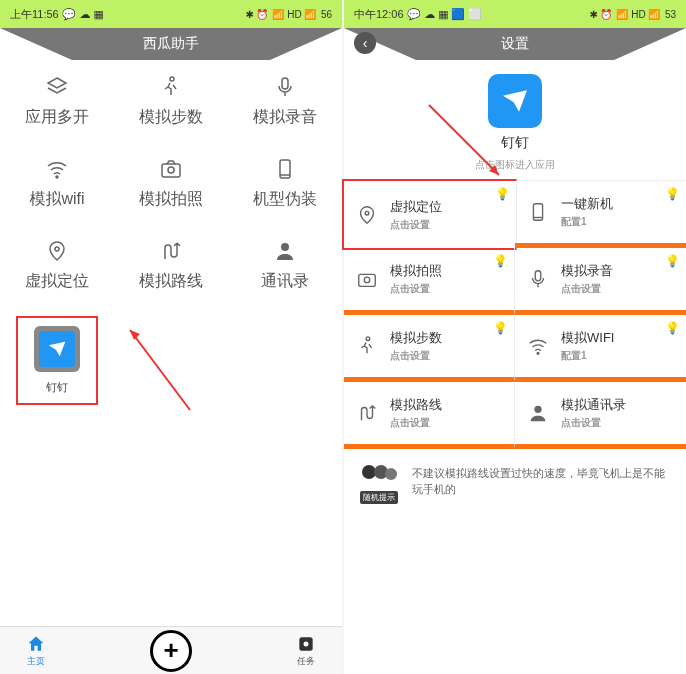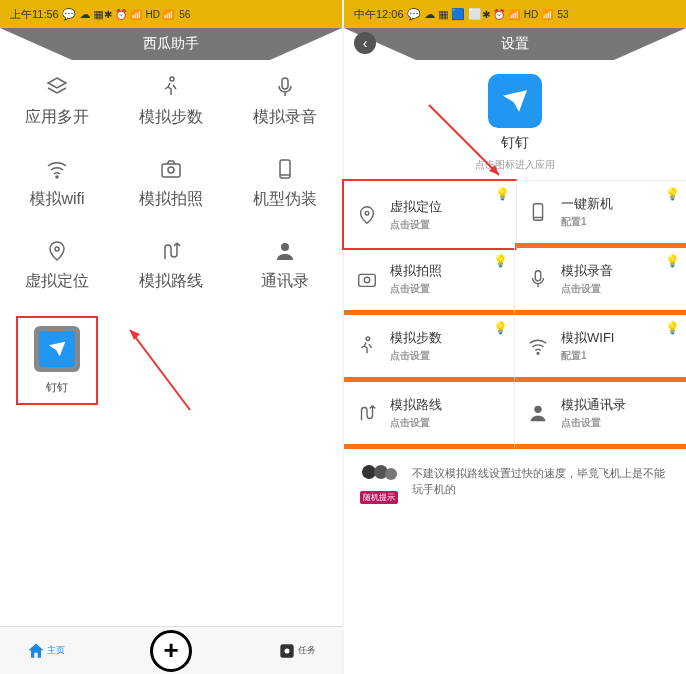--- a/index.html
+++ b/index.html
@@ -1,41 +1,41 @@
 <!DOCTYPE html>
 <html><head>
 <meta charset="utf-8">
 <style>
   * { box-sizing: border-box; margin: 0; padding: 0; }
   body { font-family: -apple-system, sans-serif; background: #f5f5f5; display: flex; width: 686px; height: 674px; }
   .phone { flex: 1; background: #fff; display: flex; flex-direction: column; position: relative; }
   .phone + .phone { margin-left: 2px; }
 
-  .status-bar { height: 28px; display: flex; align-items: center; justify-content: flex-start; padding: 0 10px; font-size: 11px; color: #333; background: #eab308; }
+  .status-bar { height: 28px; display: flex; align-items: center; justify-content: space-between; padding: 0 10px; font-size: 11px; color: #333; background: #bef264; }
   .status-left, .status-right { display: flex; align-items: center; gap: 4px; }
   .status-right span { font-size: 10px; }
 
   .trap-header { position: relative; height: 32px; }
   .trap-header svg { position: absolute; top: 0; left: 0; width: 100%; height: 100%; }
   .trap-title { position: absolute; left: 50%; top: 50%; transform: translate(-50%, -50%); color: #fff; font-size: 14px; }
   .back-btn { position: absolute; left: 10px; top: 4px; width: 22px; height: 22px; border-radius: 50%; background: #555; display: flex; align-items: center; justify-content: center; color: #fff; font-size: 14px; }
 
   .grid { display: grid; grid-template-columns: repeat(3, 1fr); }
   .grid-item { display: flex; flex-direction: column; align-items: center; justify-content: center; padding: 14px 0; gap: 7px; color: #555; font-size: 16px; }
   .grid-item .icon { width: 26px; height: 26px; display: flex; align-items: center; justify-content: center; }
 
   .app-box { margin: 10px 16px; width: 82px; padding: 8px; border: 2px solid #e33; display: flex; flex-direction: column; align-items: center; gap: 8px; }
   .app-icon { width: 46px; height: 46px; background: #888; border-radius: 6px; display: flex; align-items: center; justify-content: center; }
   .app-icon-inner { width: 36px; height: 36px; background: #2196f3; border-radius: 4px; display:flex;align-items:center;justify-content:center; }
   .app-label { font-size: 11px; color: #444; }
 
   .arrow { position: absolute; pointer-events: none; }
 
   .bottom-nav { position: absolute; bottom: 0; left: 0; right: 0; height: 48px; background: #f7f7f7; border-top: 1px solid #ddd; display: flex; align-items: center; justify-content: space-between; padding: 0 26px; }
-  .nav-btn { display: flex; flex-direction: row; align-items: center; font-size: 9px; color: #555; gap:1px;}
+  .nav-btn { display: flex; flex-direction: column; align-items: center; font-size: 9px; color: #555; gap:1px;}
   .nav-home { color: #1e88e5; }
   .fab { width: 42px; height: 42px; border: 3px solid #000; border-radius: 50%; display: flex; align-items: center; justify-content: center; font-size: 26px; font-weight: bold; background:#fff; }
 
   
   .app-header { display: flex; flex-direction: column; align-items: center; padding: 14px 0 8px; gap: 6px; }
   .app-header .big-icon { width: 54px; height: 54px; background: #2196f3; border-radius: 10px; display:flex;align-items:center;justify-content:center; }
   .app-header .name { font-size: 14px; color: #333; }
   .app-header .sub { font-size: 10px; color: #999; }
 
   .settings-grid { display: grid; grid-template-columns: 1fr 1fr; border-top: 1px solid #eee; }
@@ -50,21 +50,21 @@
 
   .mode-row { display: flex; align-items: center; padding: 8px 10px; font-size: 11px; gap: 10px; color:#555; }
   .mode-row .help { margin-left: auto; color: #999; font-size:10px; }
   .radio { display: inline-flex; align-items: center; gap: 3px; }
   .radio .c { width: 13px; height: 13px; border: 2px solid #888; border-radius: 50%; display:inline-block; }
   .radio.sel .c { border-color: #2196f3; background: radial-gradient(#2196f3 45%, transparent 50%); }
 
   .tip-row { display: flex; align-items: center; padding: 8px 14px; gap: 12px; font-size: 11px; color: #666; }
   .tip-icon { width: 48px; height: 48px; display:flex;flex-direction:column;align-items:center;justify-content:center; }
   .tip-icon svg { width:40px; height:32px; }
-  .tip-icon .tl { background:#be185d; color:#fff; font-size:8px; padding:1px 3px; border-radius:2px; }
+  .tip-icon .tl { background:#404040; color:#fff; font-size:8px; padding:1px 3px; border-radius:2px; }
 </style>
 </head>
 <body>
 
 <div class="phone">
   <div class="status-bar">
     <div class="status-left">
       <span>上午11:56</span>
       <span>💬 ☁ ▦</span>
     </div>

